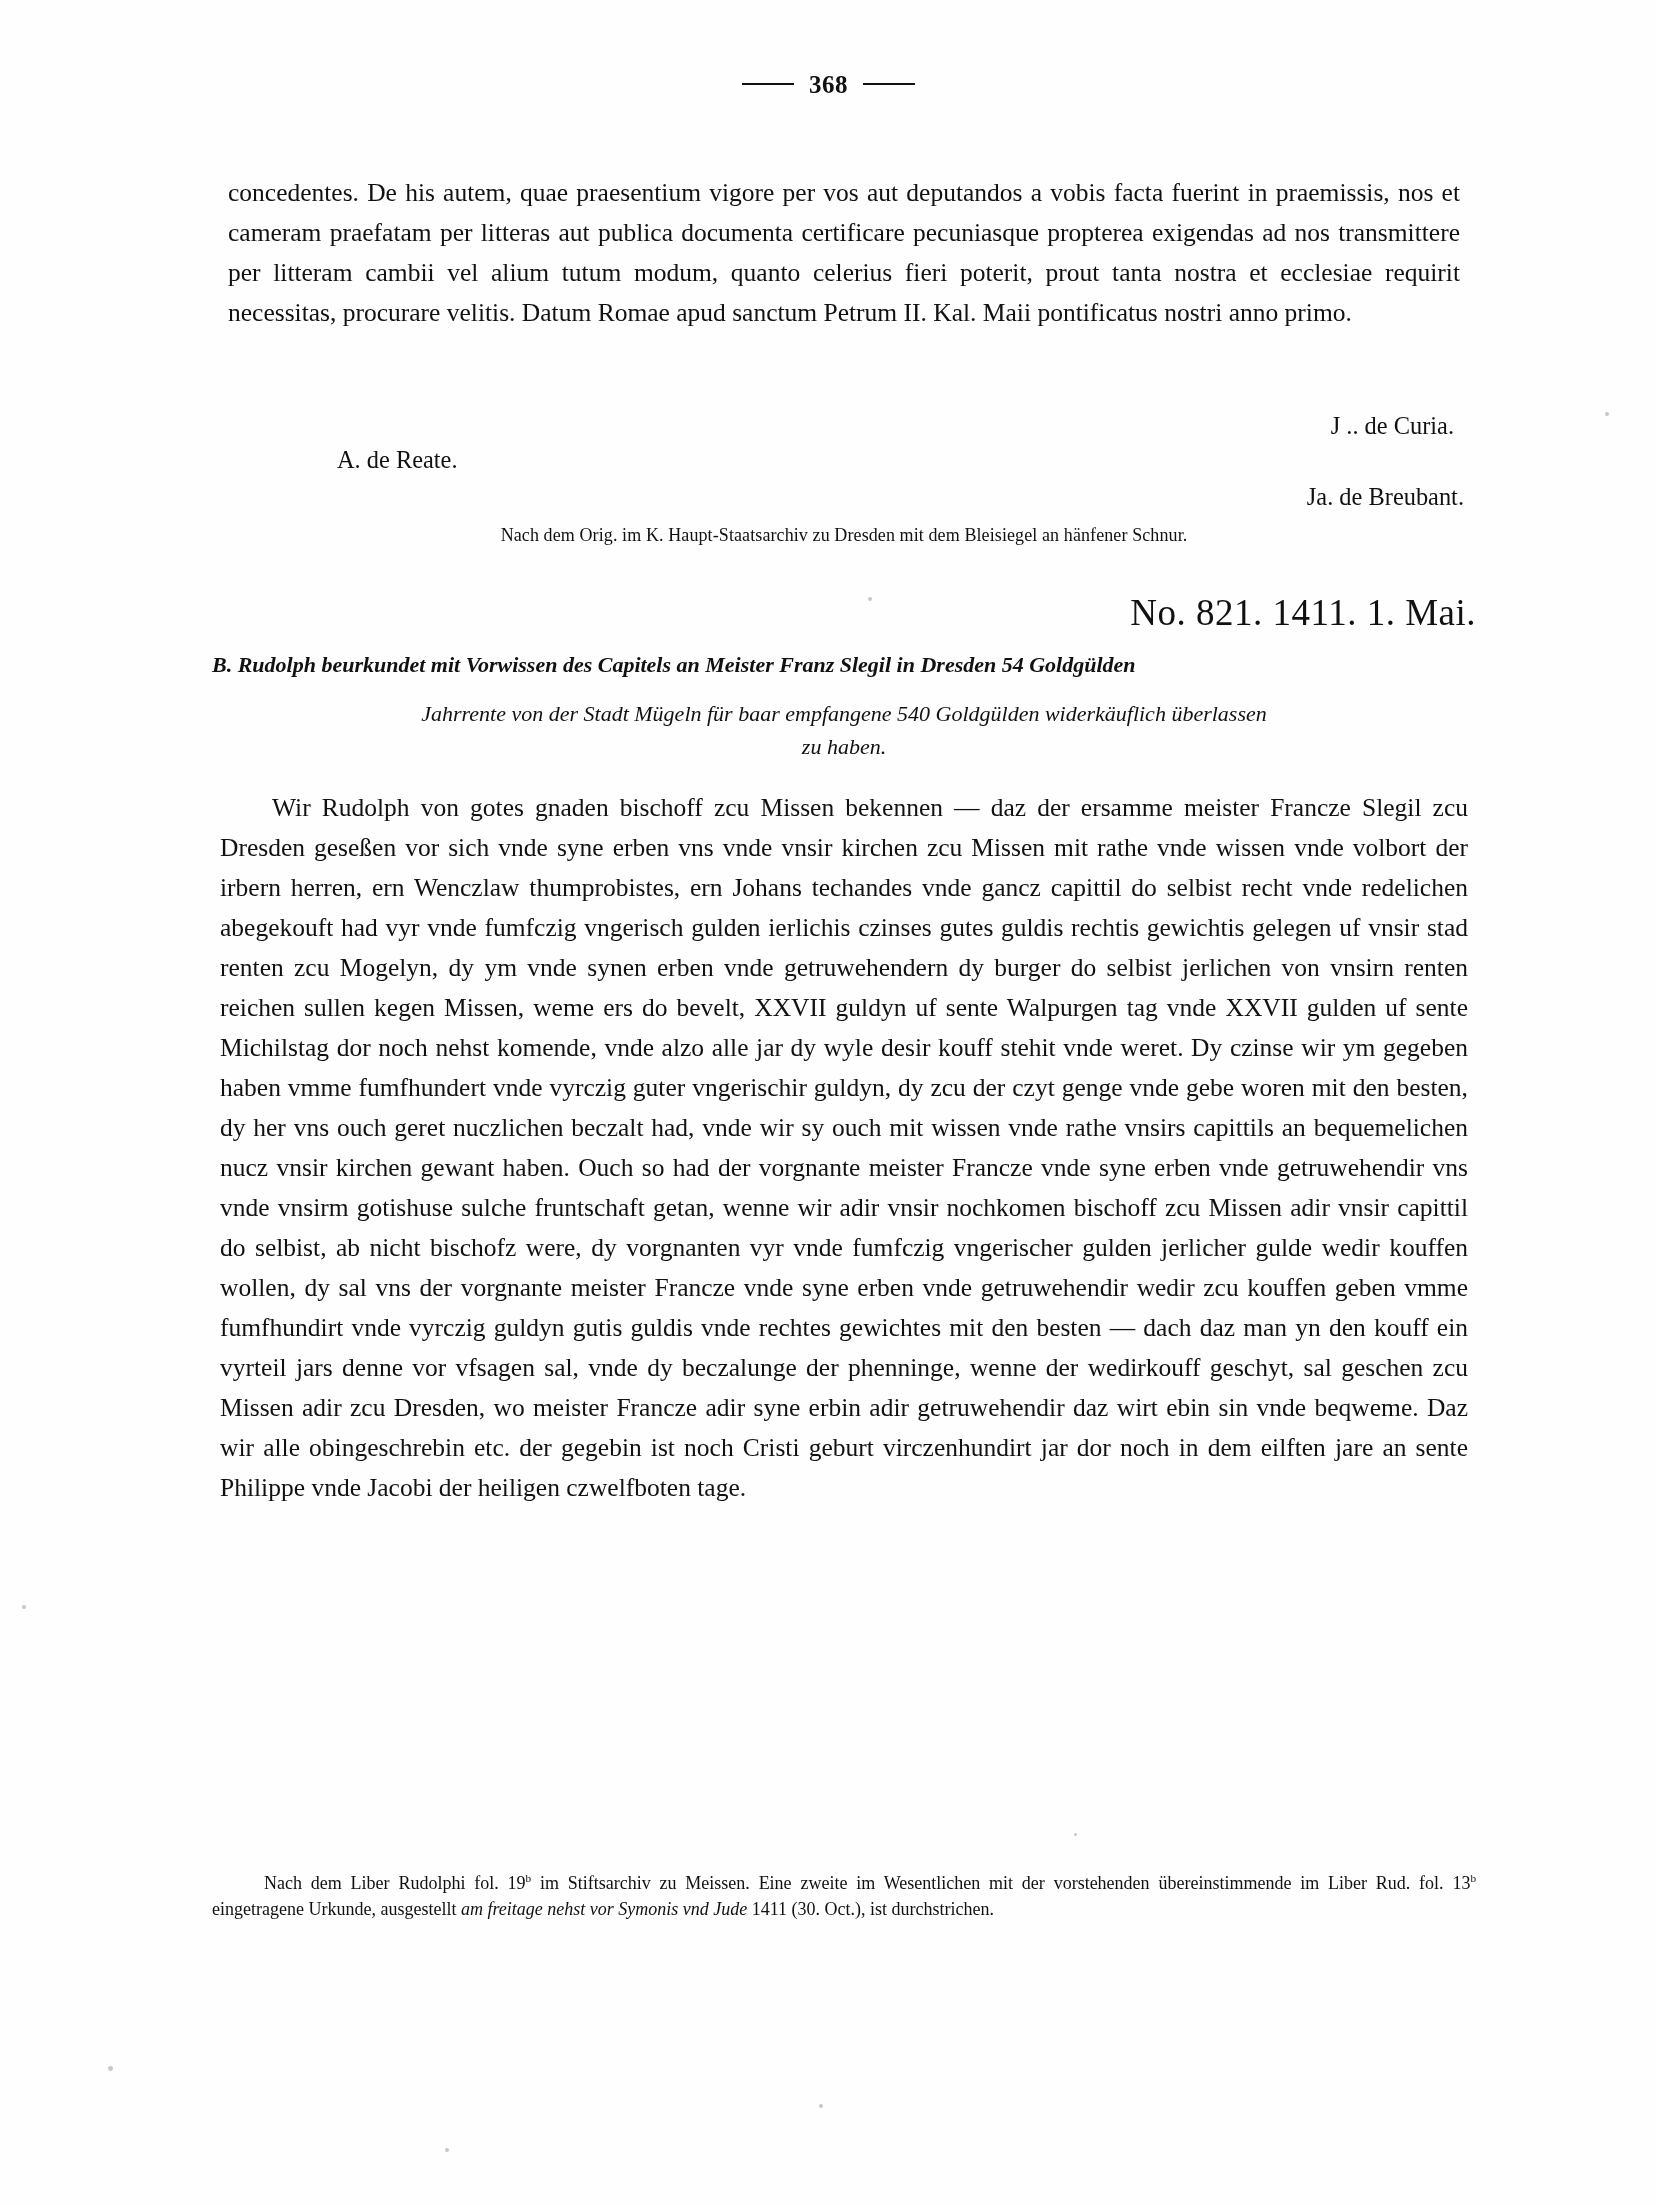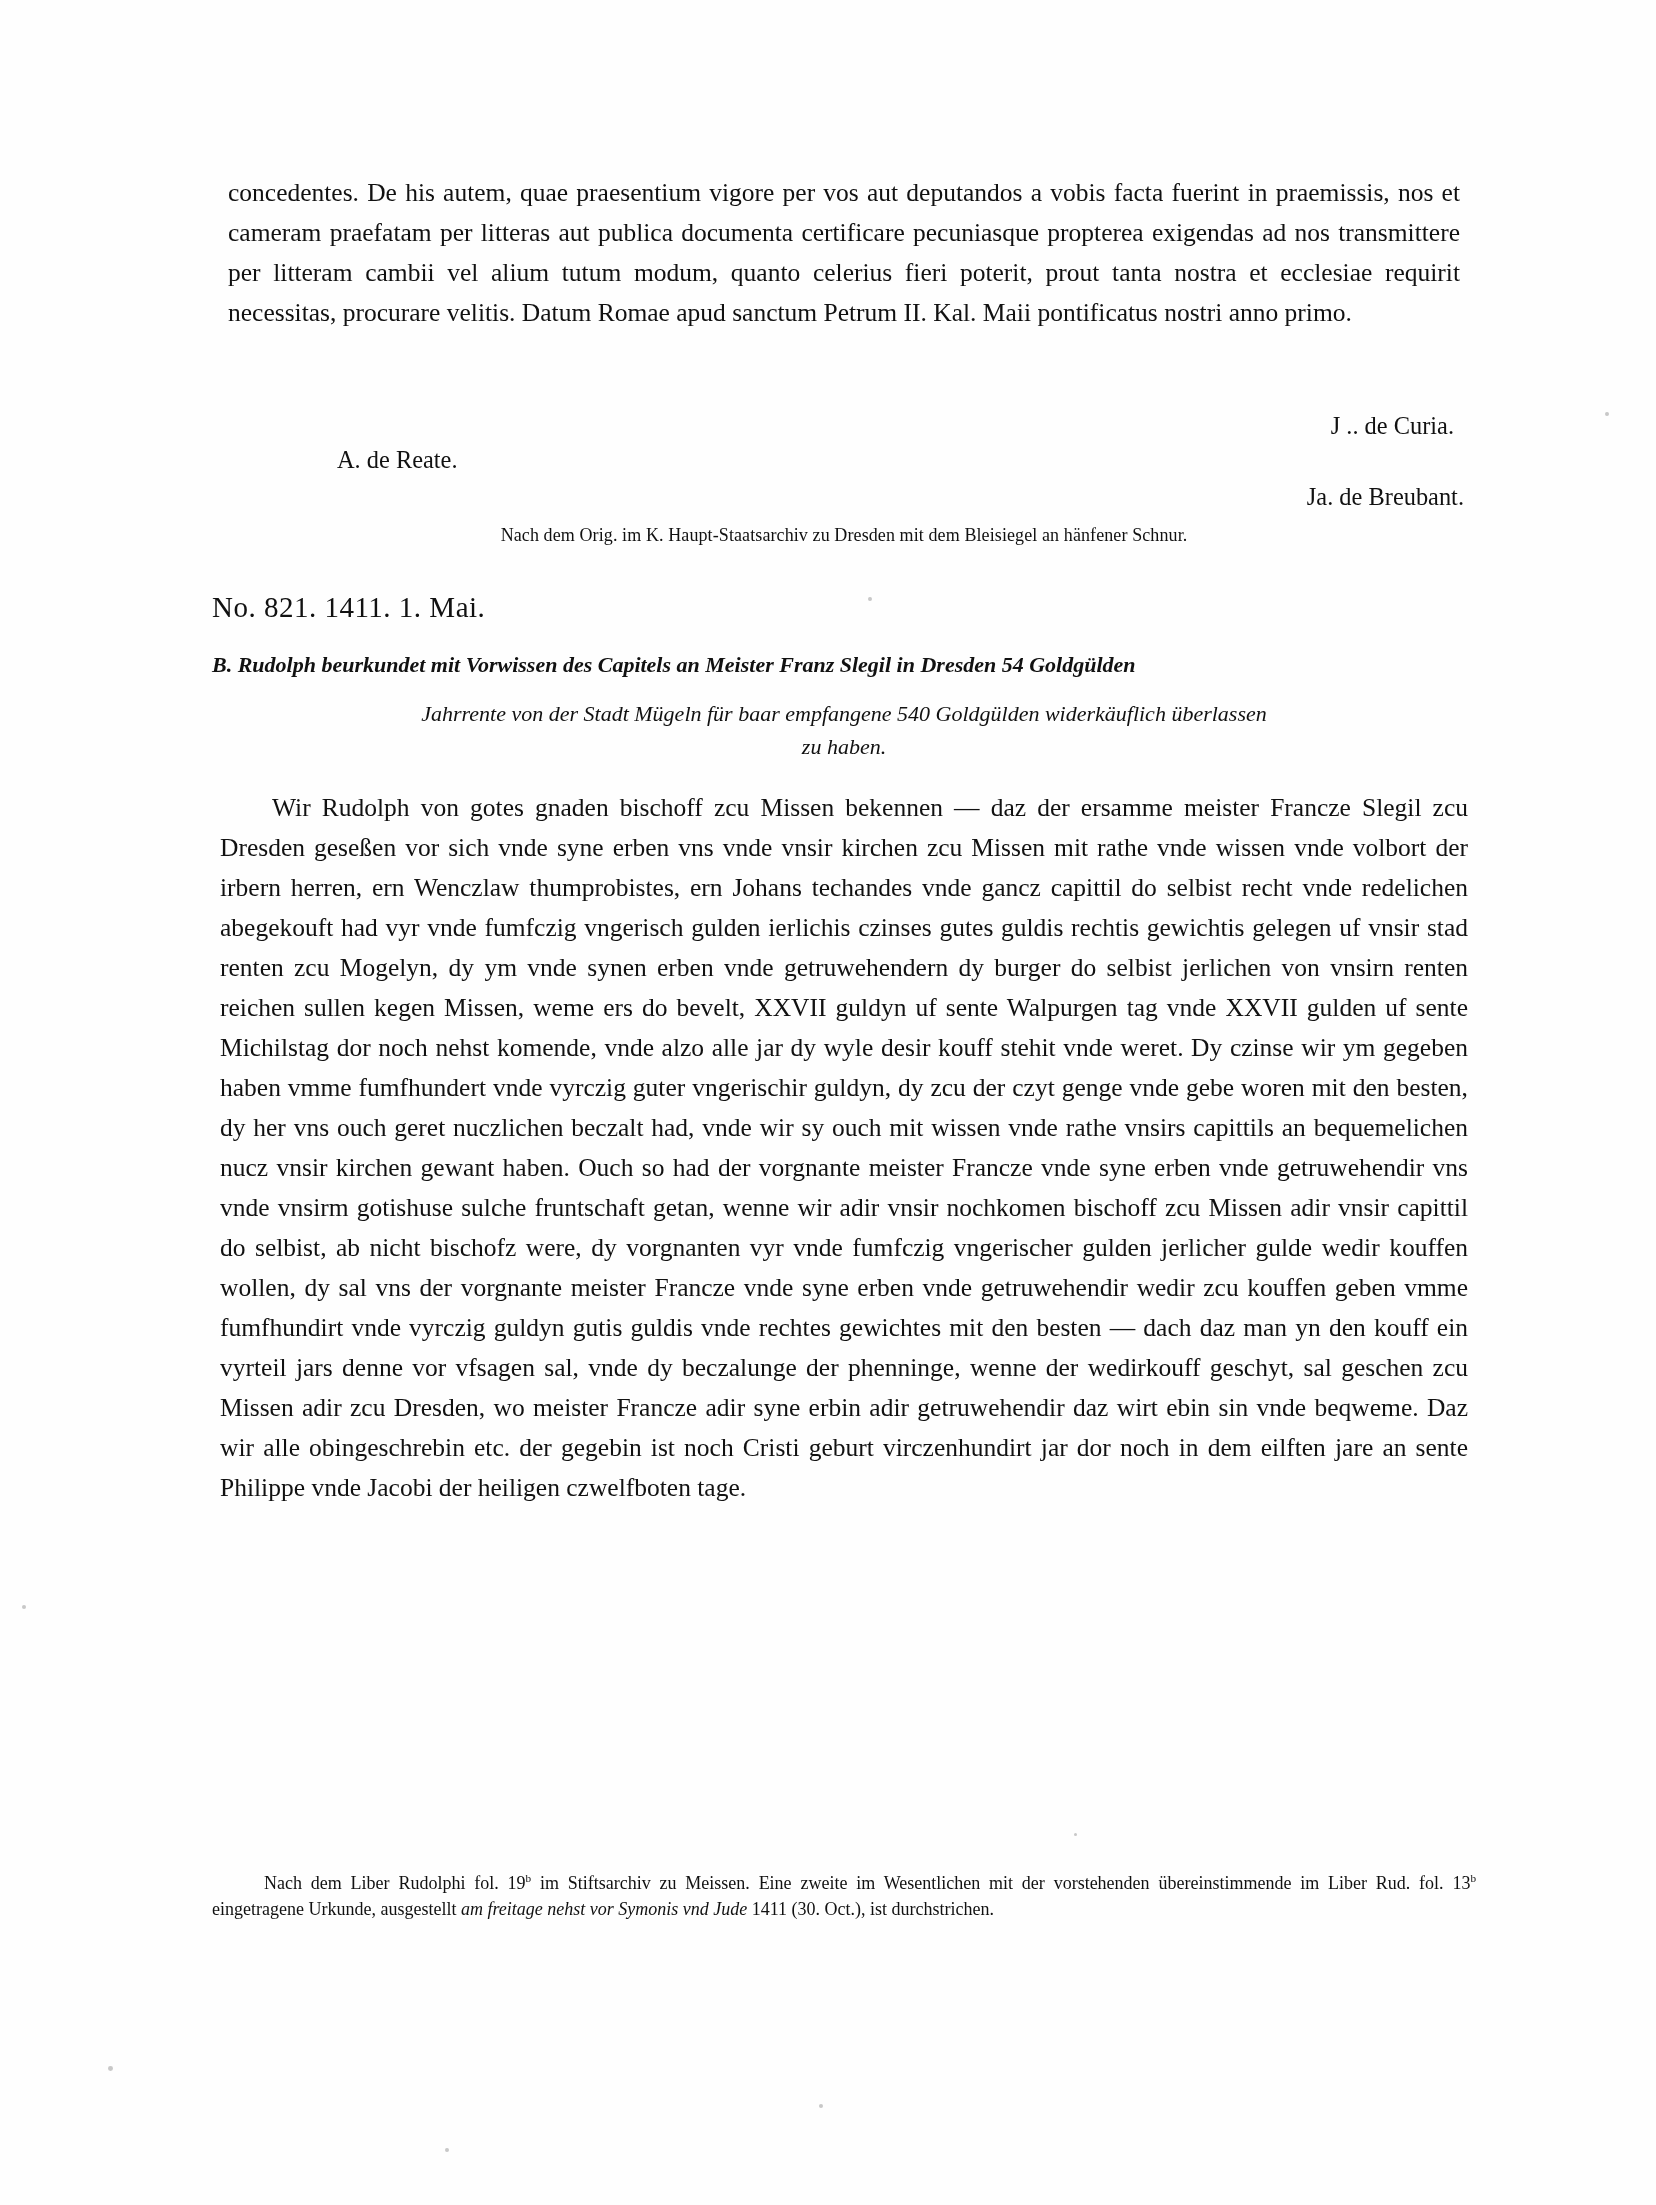--- a/index.html
+++ b/index.html
@@ -88,22 +88,22 @@
   .prov-note {
     top: 525px;
     font-size: 18px;
     text-align: center;
     letter-spacing: 0.1px;
   }
 
   
   .charter-no {
     top: 591px;
-    text-align: left;
-    font-size: 29px;
+    text-align: right;
+    font-size: 37px;
     letter-spacing: 0.5px;
   }
 
   
   .regest {
     top: 648px;
     font-style: italic;
     font-size: 22px;
     line-height: 33px;
     text-align: center;
@@ -149,20 +149,23 @@
     background: #9a9a9a;
     border-radius: 50%;
     opacity: 0.55;
   }
 </style>
 </head>
 <body>
 
 <div class="page">
 
+  <div class="running-head">
+    <span class="rule"></span><span>368</span><span class="rule"></span>
+  </div>
 
   <div class="col latin-block">
     <p>concedentes. De his autem, quae praesentium vigore per vos aut deputandos a vobis facta fuerint in praemissis, nos et cameram praefatam per litteras aut publica documenta certificare pecuniasque propterea exigendas ad nos transmittere per litteram cambii vel alium tutum modum, quanto celerius fieri poterit, prout tanta nostra et ecclesiae requirit necessitas, procurare velitis. Datum Romae apud sanctum Petrum II. Kal. Maii pontificatus nostri anno primo.</p>
   </div>
 
   <div class="col prov-note">Nach dem Orig. im K. Haupt-Staatsarchiv zu Dresden mit dem Bleisiegel an hänfener Schnur.</div>
 
   <div class="col sig-zone">
     <div class="sig-right-1">J .. de Curia.</div>
     <div class="sig-left">A. de Reate.</div>

